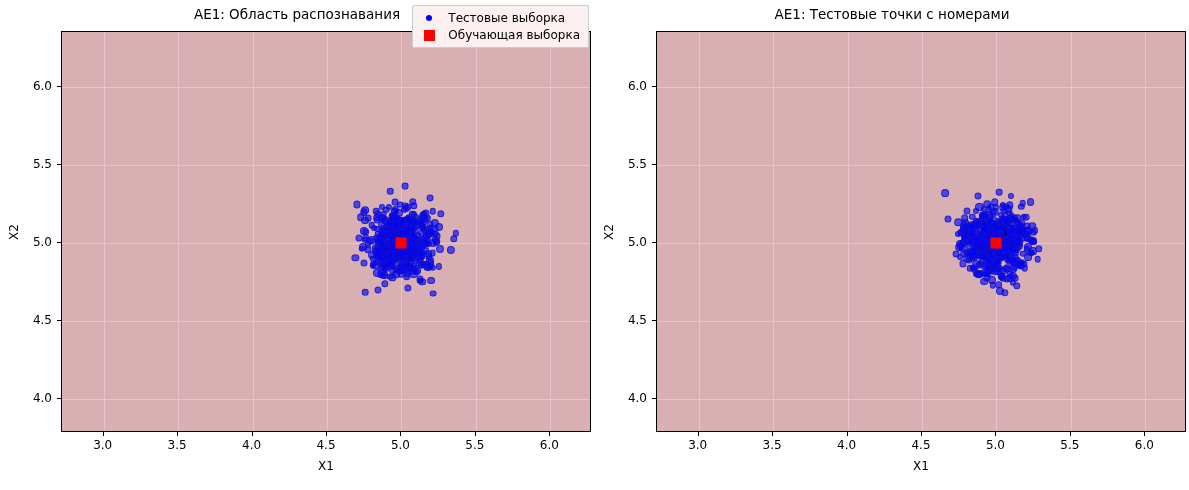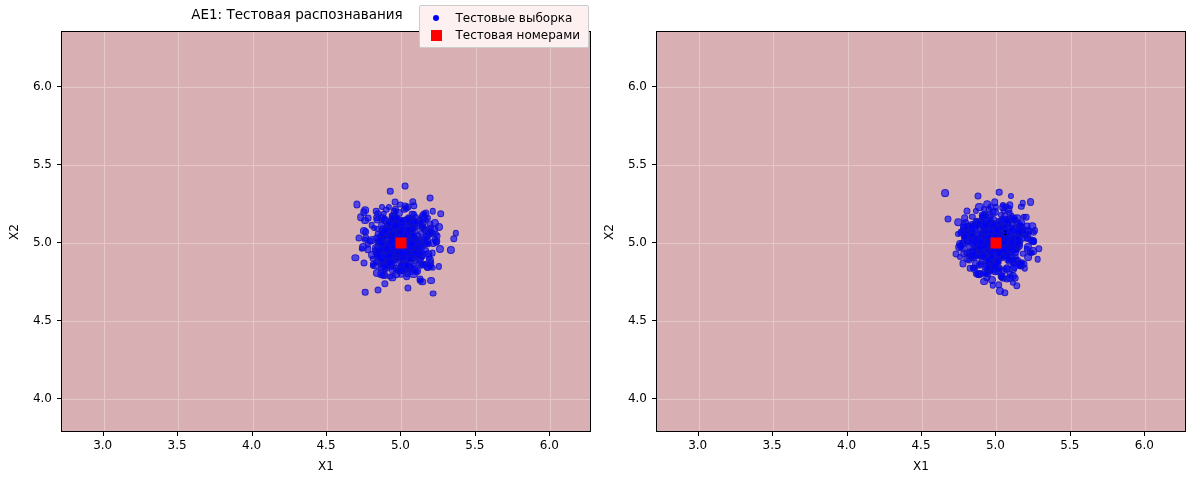--- a/index.html
+++ b/index.html
@@ -174,21 +174,21 @@
     color: #000000;
     white-space: nowrap;
   }
 </style>
 </head>
 <body>
 
 <div class="figure">
 
   <div class="panel panel-left">
-    <div class="panel-title">AE1: Тестовая распознавания</div>
+    <div class="panel-title">AE1: Область распознавания</div>
     <div class="plot-area" id="plot-0">
         <div class="gridline-v" style="left: 41.69px;"></div>
         <div class="gridline-v" style="left: 116.12px;"></div>
         <div class="gridline-v" style="left: 190.56px;"></div>
         <div class="gridline-v" style="left: 265px;"></div>
         <div class="gridline-v" style="left: 339.44px;"></div>
         <div class="gridline-v" style="left: 413.88px;"></div>
         <div class="gridline-v" style="left: 488.31px;"></div>
         <div class="gridline-h" style="top: 366.67px;"></div>
         <div class="gridline-h" style="top: 288.66px;"></div>
@@ -749,26 +749,27 @@
         <div class="legend-row">
           <span class="legend-swatch-wrap">
             <span class="legend-dot" style="background: rgb(0, 0, 255);"></span>
           </span>
           <span class="legend-text">Тестовые выборка</span>
         </div>
         <div class="legend-row">
           <span class="legend-swatch-wrap">
             <span class="legend-square" style="background: rgb(255, 0, 0);"></span>
           </span>
-          <span class="legend-text">Тестовая номерами</span>
+          <span class="legend-text">Обучающая выборка</span>
         </div>
       </div>
   </div>
 
   <div class="panel panel-right">
+    <div class="panel-title">AE1: Тестовые точки с номерами</div>
     <div class="plot-area" id="plot-1">
         <div class="gridline-v" style="left: 41.69px;"></div>
         <div class="gridline-v" style="left: 116.12px;"></div>
         <div class="gridline-v" style="left: 190.56px;"></div>
         <div class="gridline-v" style="left: 265px;"></div>
         <div class="gridline-v" style="left: 339.44px;"></div>
         <div class="gridline-v" style="left: 413.88px;"></div>
         <div class="gridline-v" style="left: 488.31px;"></div>
         <div class="gridline-h" style="top: 366.67px;"></div>
         <div class="gridline-h" style="top: 288.66px;"></div>

